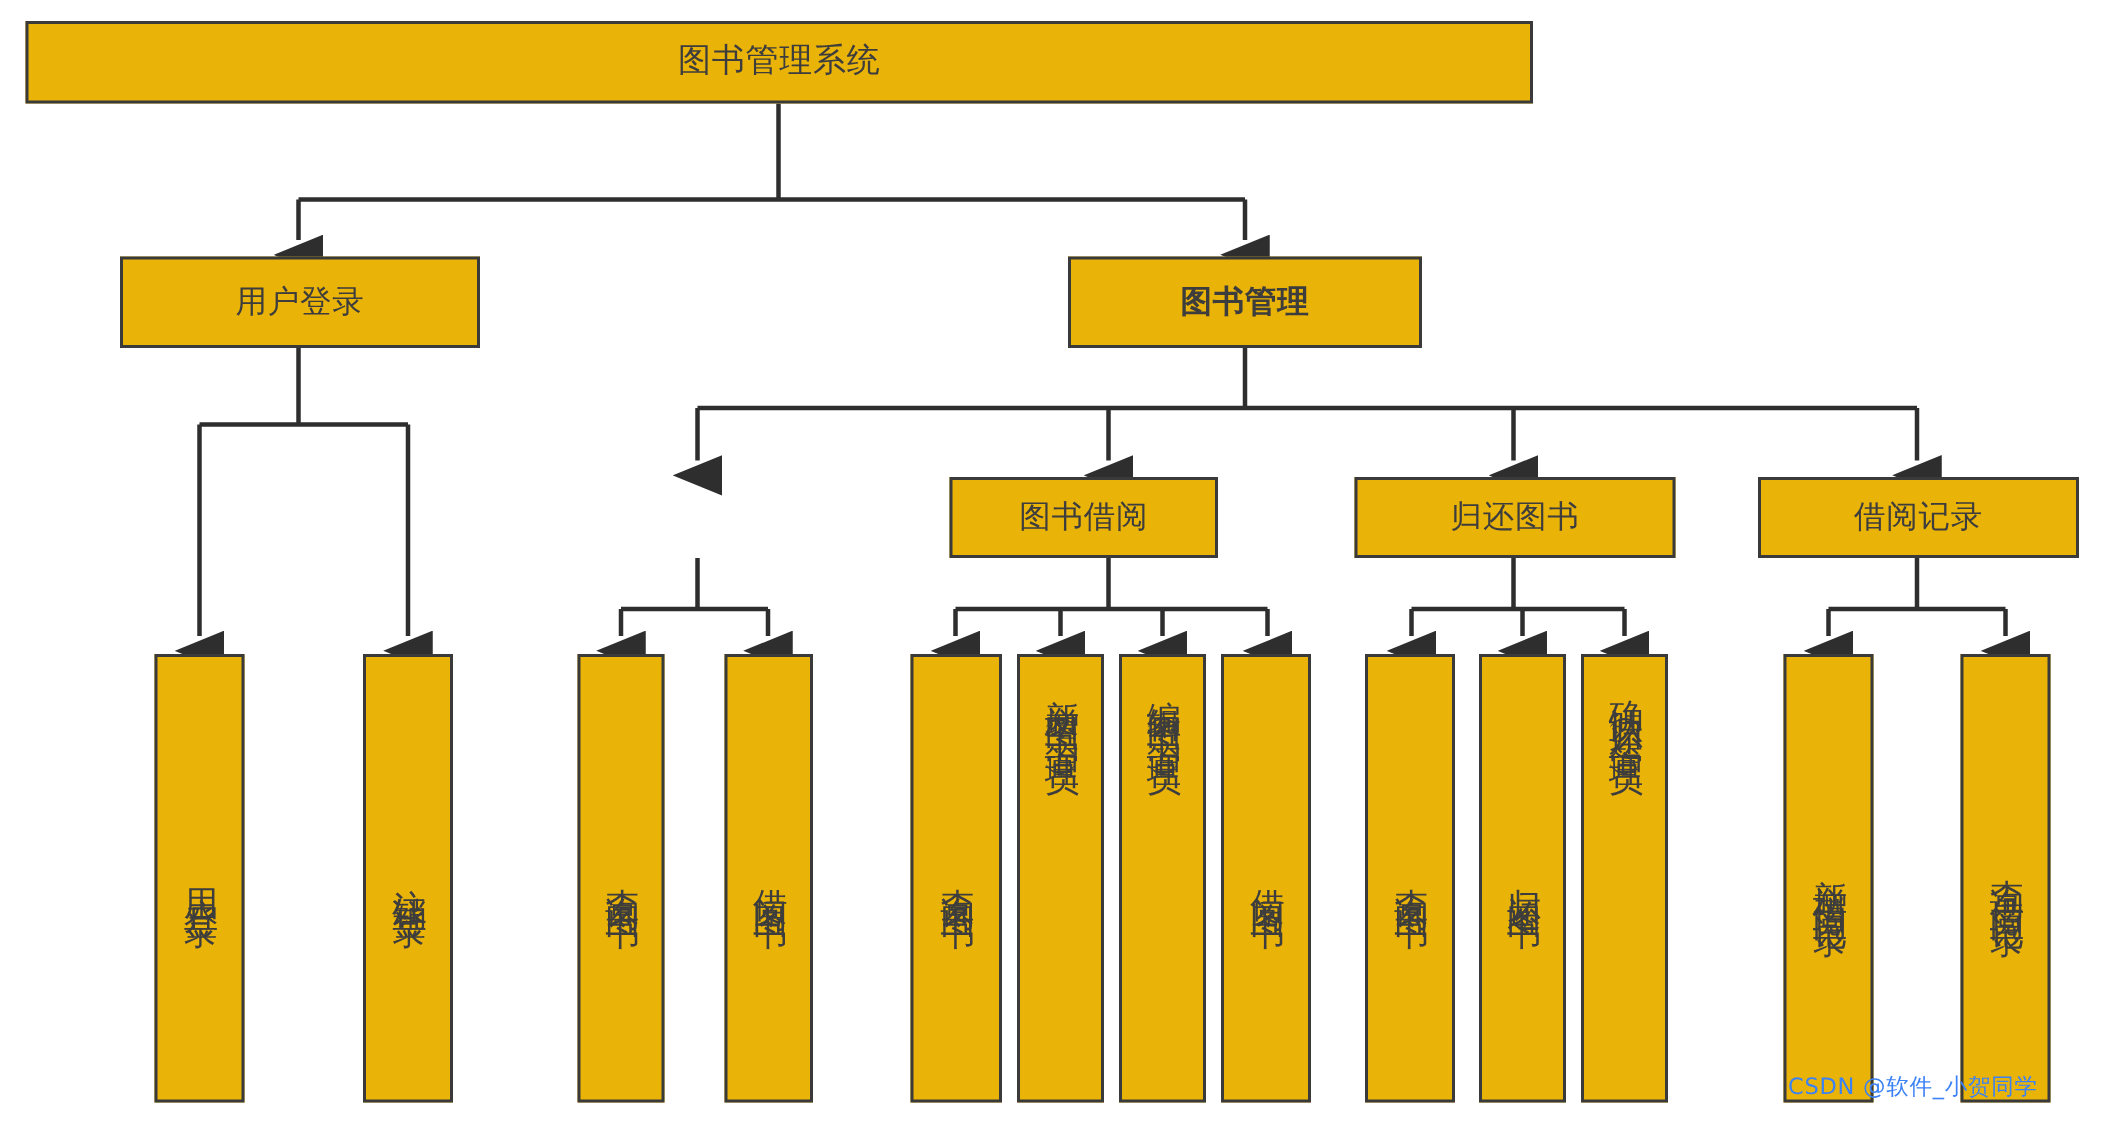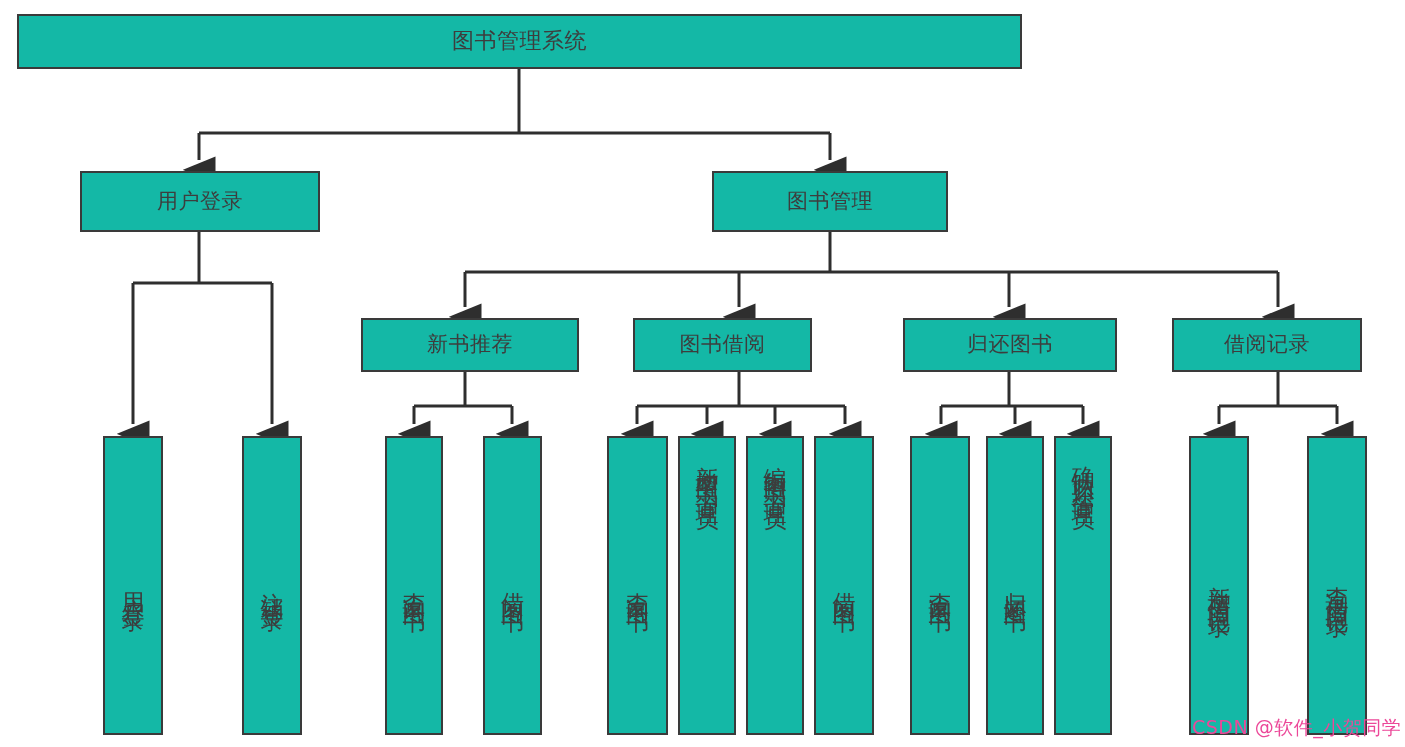--- a/index.html
+++ b/index.html
@@ -25,21 +25,21 @@
     left: 0;
     top: 0;
     width: 1405px;
     height: 747px;
     pointer-events: none;
   }
   
   .node {
     position: absolute;
     box-sizing: border-box;
-    background: #14b8a6;
+    background: #eab308;
     border: 2.5px solid #3a3a3a;
     display: flex;
     align-items: center;
     justify-content: center;
     text-align: center;
   }
   .node .lbl {
     color: #3d3d3d;
     line-height: 1.12;
     letter-spacing: 0.5px;
@@ -69,22 +69,22 @@
     
     margin-top: 0;
   }
   .leaf.mid {
     align-items: center;
     padding-top: 0;
   }
   
   #watermark {
     position: absolute;
-    color: #ec4899;
-    font-size: 19px;
+    color: #3b82f6;
+    font-size: 15px;
     letter-spacing: 0.5px;
     white-space: nowrap;
   }
 </style>
 </head>
 <body>
 
 <div id="canvas" style="background: rgb(255, 255, 255);">
 
   <svg id="wires" viewBox="0 0 1405 747" width="1405" height="747">
@@ -137,34 +137,31 @@
     </g>
   </svg>
 
   <div class="node root horiz" id="box-root" style="left: 17px; top: 14px; width: 1005px; height: 55px;">
     <span class="lbl">图书管理系统</span>
   </div>
 
   <div class="node horiz" id="box-l1-0" style="left: 80px; top: 171px; width: 240px; height: 61px;">
     <span class="lbl">用户登录</span>
   </div>
-  <div class="node horiz" id="box-l1-1" style="left: 712px; top: 171px; width: 236px; height: 61px;">
+  <div class="node horiz" id="box-l1-1" style="left: 712px; top: 171px; width: 236px; height: 61px; font-weight: bold;">
     <span class="lbl">图书管理</span>
   </div>
 
-  <div class="node horiz" id="box-l2-0" style="left: 361px; top: 318px; width: 218px; height: 54px;">
-    <span class="lbl">新书推荐</span>
-  </div>
   <div class="node horiz" id="box-l2-1" style="left: 633px; top: 318px; width: 179px; height: 54px;">
     <span class="lbl">图书借阅</span>
   </div>
   <div class="node horiz" id="box-l2-2" style="left: 903px; top: 318px; width: 214px; height: 54px;">
     <span class="lbl">归还图书</span>
   </div>
-  <div class="node horiz" id="box-l2-3" style="left: 1172px; top: 318px; width: 190px; height: 54px;">
+  <div class="node horiz" id="box-l2-3" style="left: 1172px; top: 318px; width: 214px; height: 54px;">
     <span class="lbl">借阅记录</span>
   </div>
 
   <div class="node leaf mid" id="box-leaf-0" style="left: 103px; top: 436px; width: 60px; height: 299px;">
     <span class="lbl">用户登录</span>
   </div>
   <div class="node leaf mid" id="box-leaf-1" style="left: 242px; top: 436px; width: 60px; height: 299px;">
     <span class="lbl">注销登录</span>
   </div>
   <div class="node leaf mid" id="box-leaf-2" style="left: 385px; top: 436px; width: 58px; height: 299px;">

